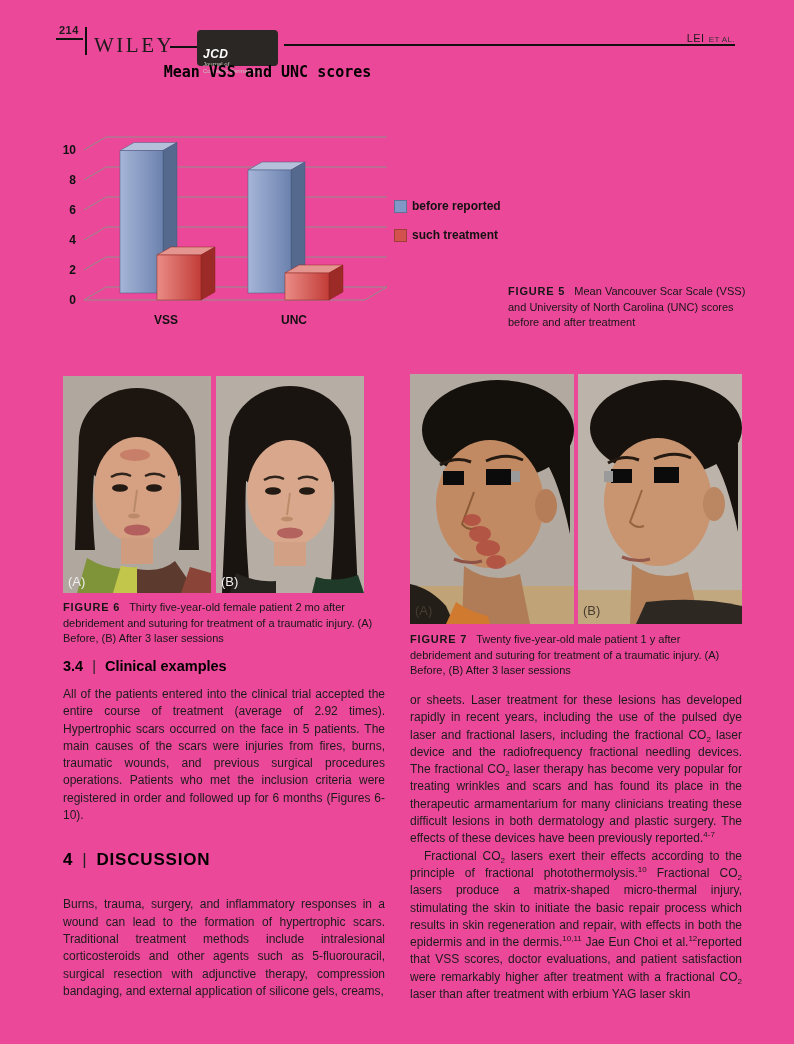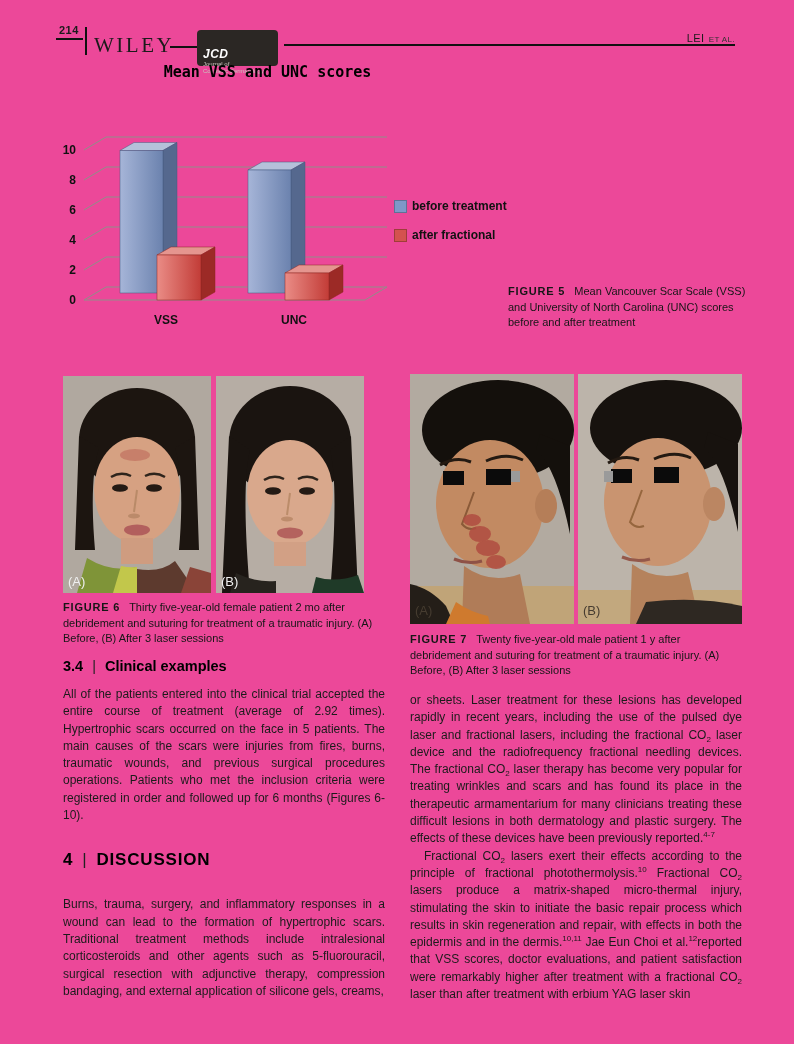--- a/index.html
+++ b/index.html
@@ -126,25 +126,25 @@
         <polygon points="233,161 247,153 291,153 277,161" class="r-top"></polygon>
         <polygon points="277,161 291,153 291,180 277,188" class="r-side"></polygon>
         <rect x="233" y="161" width="44" height="27" class="r-front"></rect>
         <text x="242" y="212" text-anchor="middle" class="cat">UNC</text>
       </g>
   </svg>
 
   <div class="abs legend">
     <div class="legend-row">
       <span class="legend-swatch" style="background: rgb(127, 152, 200);"></span>
-      <span class="legend-label">before treatment</span>
+      <span class="legend-label">before reported</span>
     </div>
     <div class="legend-row">
       <span class="legend-swatch" style="background: rgb(212, 82, 78);"></span>
-      <span class="legend-label">after fractional</span>
+      <span class="legend-label">such treatment</span>
     </div>
   </div>
 
   <div class="abs caption fig5-cap">
     <span class="cap-label">FIGURE 5</span>&nbsp;&nbsp;
     <span>Mean Vancouver Scar Scale (VSS) and University of North Carolina (UNC) scores before and after treatment</span>
   </div>
 
   <svg class="abs fig6-photo" width="301" height="217" viewBox="0 0 301 217">
     <g>

